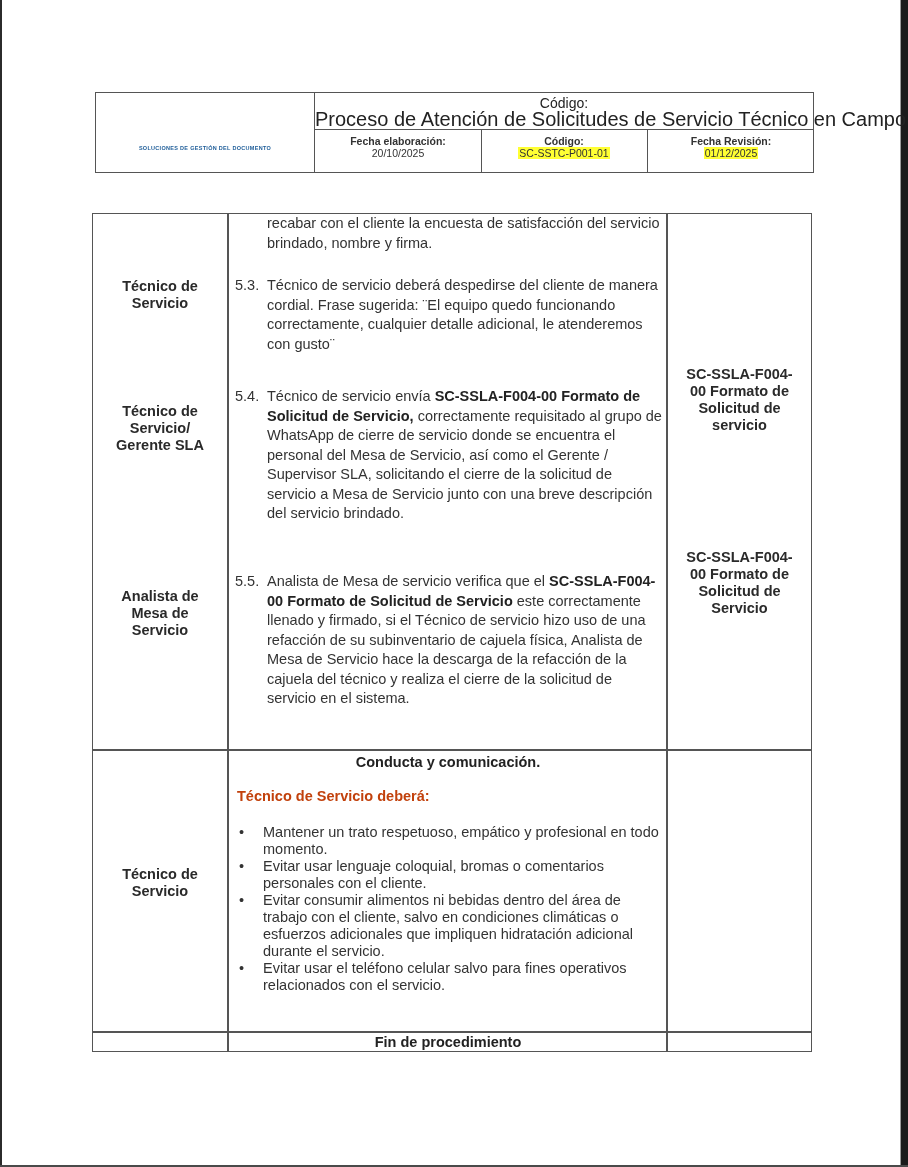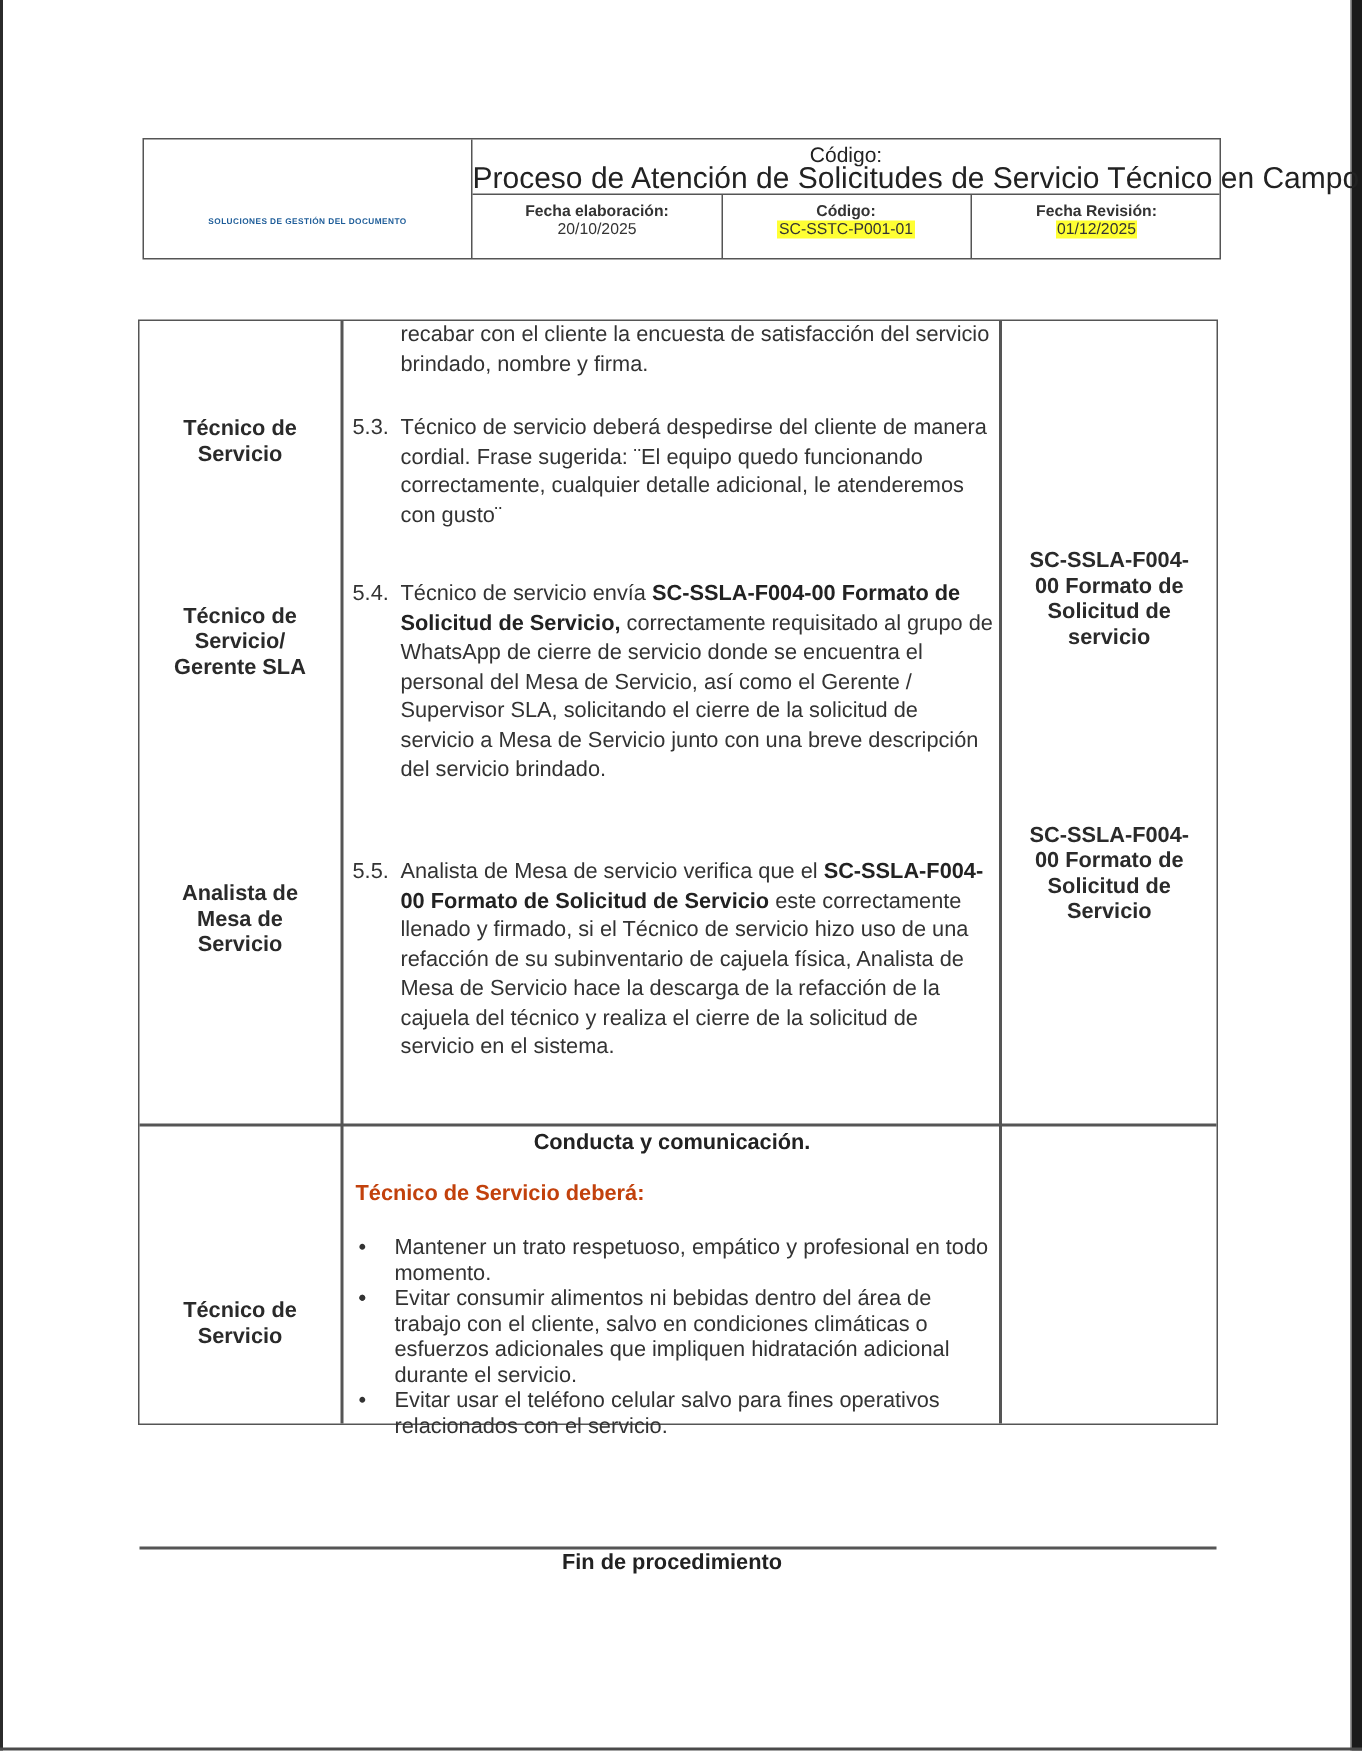--- a/index.html
+++ b/index.html
@@ -35,21 +35,21 @@
   .hdr-title-label { font-size: 14px; line-height: 15px; margin-top: 3px; color: #222; }
   .hdr-title-text { font-size: 20px; line-height: 17px; color: #222; white-space: nowrap; }
   .hdr-cell { position: absolute; top: 37px; bottom: 0; text-align: center; font-size: 10.5px; line-height: 12px; color: #333; padding-top: 5px; box-sizing: border-box; }
   .hdr-cell .lbl { font-weight: bold; }
   .hdr-cell .hl { background: #ffff33; padding: 0 1px; }
   .c1 { left: 219px; width: 167px; border-right: 1.5px solid #555; }
   .c2 { left: 385px; width: 167px; border-right: 1.5px solid #555; }
   .c3 { left: 553px; right: 0; }
 
   
-  .tbl { position: absolute; left: 92px; top: 213px; width: 720px; height: 737px; border: 1.5px solid #555; box-sizing: border-box; }
+  .tbl { position: absolute; left: 92px; top: 213px; width: 720px; height: 839px; border: 1.5px solid #555; box-sizing: border-box; }
   .vline { position: absolute; top: 0; bottom: 0; width: 1.5px; background: #555; }
   .hline { position: absolute; left: 0; right: 0; height: 1.5px; background: #555; }
 
   .resp { position: absolute; left: 0; width: 134px; text-align: center; font-weight: bold; font-size: 14.5px; line-height: 17px; color: #2a2a2a; }
   .docref { position: absolute; left: 575px; width: 143px; text-align: center; font-weight: bold; font-size: 14.5px; line-height: 17px; color: #2a2a2a; }
 
   .step { position: absolute; left: 142px; width: 430px; font-size: 14.5px; line-height: 19.5px; color: #333; }
   .step .num { position: absolute; left: 0; top: 0; }
   .step .body { margin-left: 32px; }
   .step b { color: #222; }
@@ -143,19 +143,19 @@
   </div>
 
   <div class="center-bold" style="top:540px">Conducta y comunicación.</div>
   <div class="subhead" style="top:574px">Técnico de Servicio deberá:</div>
   <div class="resp" style="top:652px">
     <div>Técnico de</div>
     <div>Servicio</div>
   </div>
   <ul class="bullets" style="top:610px">
     <li><span class="dot">•</span><span>Mantener un trato respetuoso, empático y profesional en todo momento.</span></li>
-    <li><span class="dot">•</span></li>
+    <li><span class="dot">•</span><span>Evitar usar lenguaje coloquial, bromas o comentarios personales con el cliente.</span></li>
     <li><span class="dot">•</span><span>Evitar consumir alimentos ni bebidas dentro del área de trabajo con el cliente, salvo en condiciones climáticas o esfuerzos adicionales que impliquen hidratación adicional durante el servicio.</span></li>
     <li><span class="dot">•</span><span>Evitar usar el teléfono celular salvo para fines operativos relacionados con el servicio.</span></li>
   </ul>
 
   <div class="center-bold" style="top:820px">Fin de procedimiento</div>
 </div>
 
 </body></html>

